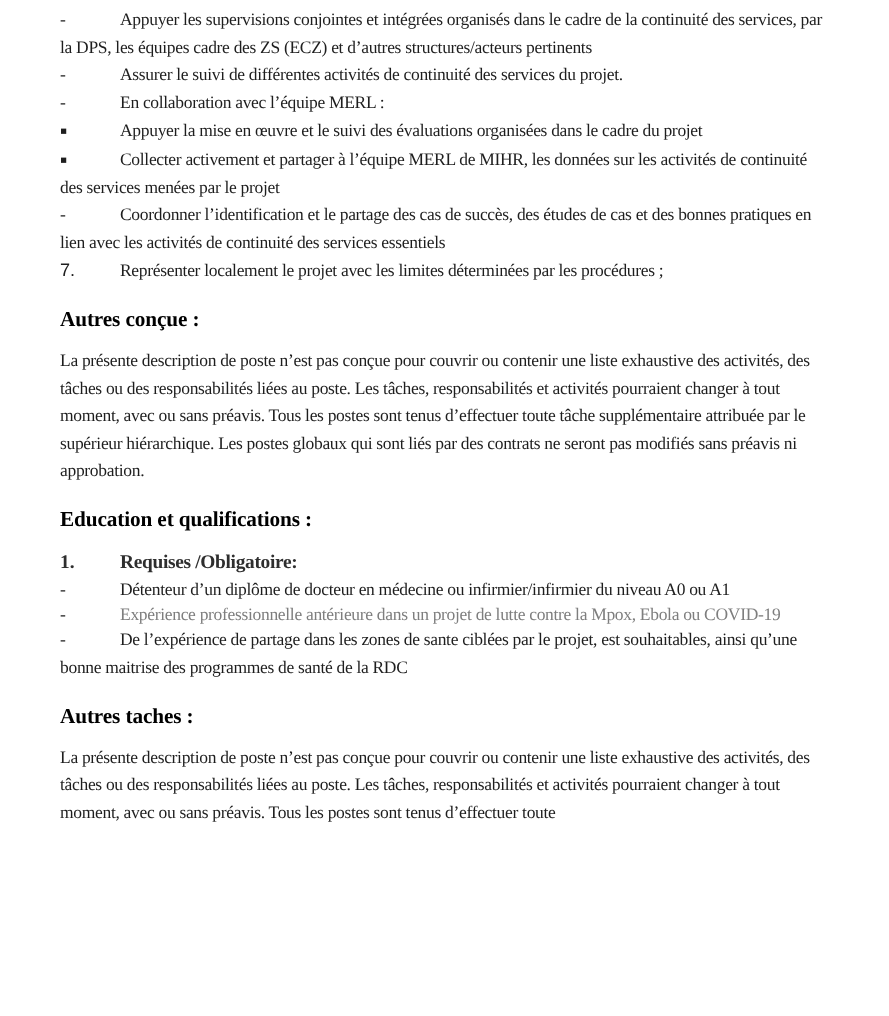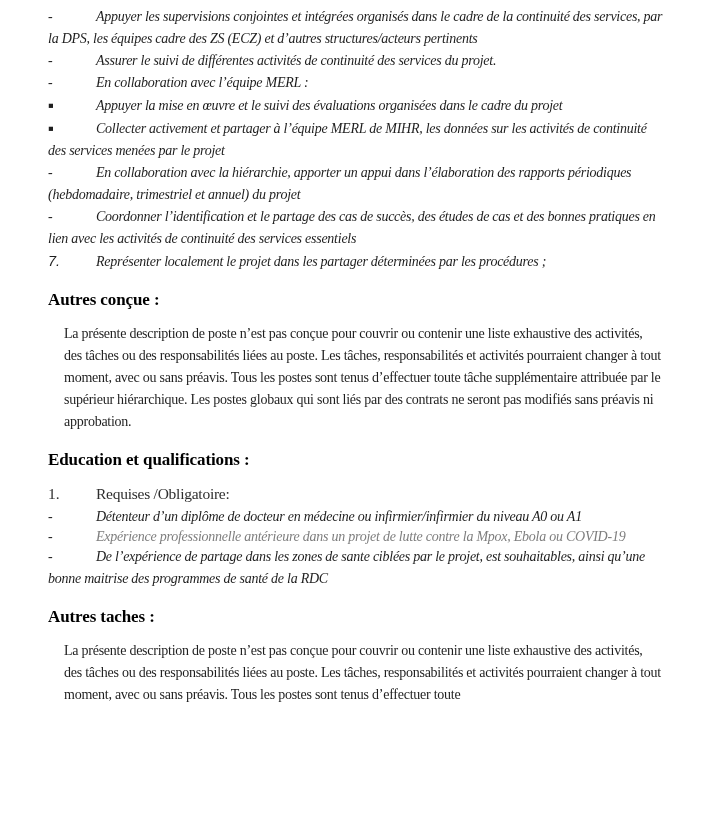--- a/index.html
+++ b/index.html
@@ -13,21 +13,21 @@
   .page {
     box-sizing: border-box;
     width: 711px;
     height: 813px;
     padding: 6px 48px 0 48px;
     color: var(--text, #1e1e1e);
     font-size: 14px;
     letter-spacing: -0.25px;
     background: var(--background, #ffffff);
   }
-  .list { margin: 0; font-style: italic; }
+  .list { margin: 0; }
   .li {
     margin: 0;
     line-height: 22px;
   }
   
   .h3 + .list .li { line-height: 19.5px; }
   .marker {
     display: inline-block;
     width: 48px;
     letter-spacing: 0;
@@ -45,44 +45,43 @@
   .h2 {
     font-size: 17px;
     font-weight: bold;
     color: var(--heading, #000000);
     margin: 16px 0 12px 0;
     line-height: 22px;
     letter-spacing: -0.1px;
   }
   .h3 {
     font-size: 15.5px;
-    font-weight: normal;
+    font-weight: bold;
     color: var(--subheading, #2e2e2e);
     margin: 12px 0 3px 0;
     line-height: 21px;
   }
   .h3 .marker { width: 48px; }
   .para {
-    margin: 0 0 14px 16px;
+    margin: 0 0 14px 0;
     line-height: 22px;
   }
 </style>
 </head>
 <body>
 
 <main class="page" id="doc" style="--background: #ffffff; --text: #1e1e1e; --heading: #000000; --subheading: #2e2e2e; --muted: #7e7e7e;">
     <div class="list">
       <p class="li"><span class="marker">-</span><span class="li-text">Appuyer les supervisions conjointes et intégrées organisés dans le cadre de la continuité des services, par la DPS, les équipes cadre des ZS (ECZ) et d’autres structures/acteurs pertinents</span></p>
       <p class="li"><span class="marker">-</span><span class="li-text">Assurer le suivi de différentes activités de continuité des services du projet.</span></p>
       <p class="li"><span class="marker">-</span><span class="li-text">En collaboration avec l’équipe MERL :</span></p>
       <p class="li"><span class="marker sqm">▪</span><span class="li-text">Appuyer la mise en œuvre et le suivi des évaluations organisées dans le cadre du projet</span></p>
       <p class="li"><span class="marker sqm">▪</span><span class="li-text">Collecter activement et partager à l’équipe MERL de MIHR, les données sur les activités de continuité des services menées par le projet</span></p>
-      <p class="li"><span class="marker">-</span><span class="li-text">En collaboration avec la hiérarchie, apporter un appui dans l’élaboration des rapports périodiques (hebdomadaire, trimestriel et annuel) du projet</span></p>
       <p class="li"><span class="marker">-</span><span class="li-text">Coordonner l’identification et le partage des cas de succès, des études de cas et des bonnes pratiques en lien avec les activités de continuité des services essentiels</span></p>
-      <p class="li"><span class="marker sans">7.</span><span class="li-text">Représenter localement le projet dans les partager déterminées par les procédures ;</span></p>
+      <p class="li"><span class="marker sans">7.</span><span class="li-text">Représenter localement le projet avec les limites déterminées par les procédures ;</span></p>
     </div>
     <h2 class="h2">Autres conçue :</h2>
     <p class="para">La présente description de poste n’est pas conçue pour couvrir ou contenir une liste exhaustive des activités, des tâches ou des responsabilités liées au poste. Les tâches, responsabilités et activités pourraient changer à tout moment, avec ou sans préavis. Tous les postes sont tenus d’effectuer toute tâche supplémentaire attribuée par le supérieur hiérarchique. Les postes globaux qui sont liés par des contrats ne seront pas modifiés sans préavis ni approbation.</p>
     <h2 class="h2">Education et qualifications :</h2>
     <h3 class="h3"><span class="marker">1.</span><span class="h3-text">Requises /Obligatoire:</span></h3>
     <div class="list">
       <p class="li"><span class="marker">-</span><span class="li-text">Détenteur d’un diplôme de docteur en médecine ou infirmier/infirmier du niveau A0 ou A1</span></p>
       <p class="li muted"><span class="marker">-</span><span class="li-text">Expérience professionnelle antérieure dans un projet de lutte contre la Mpox, Ebola ou COVID-19</span></p>
     </div>
     <div class="list">

